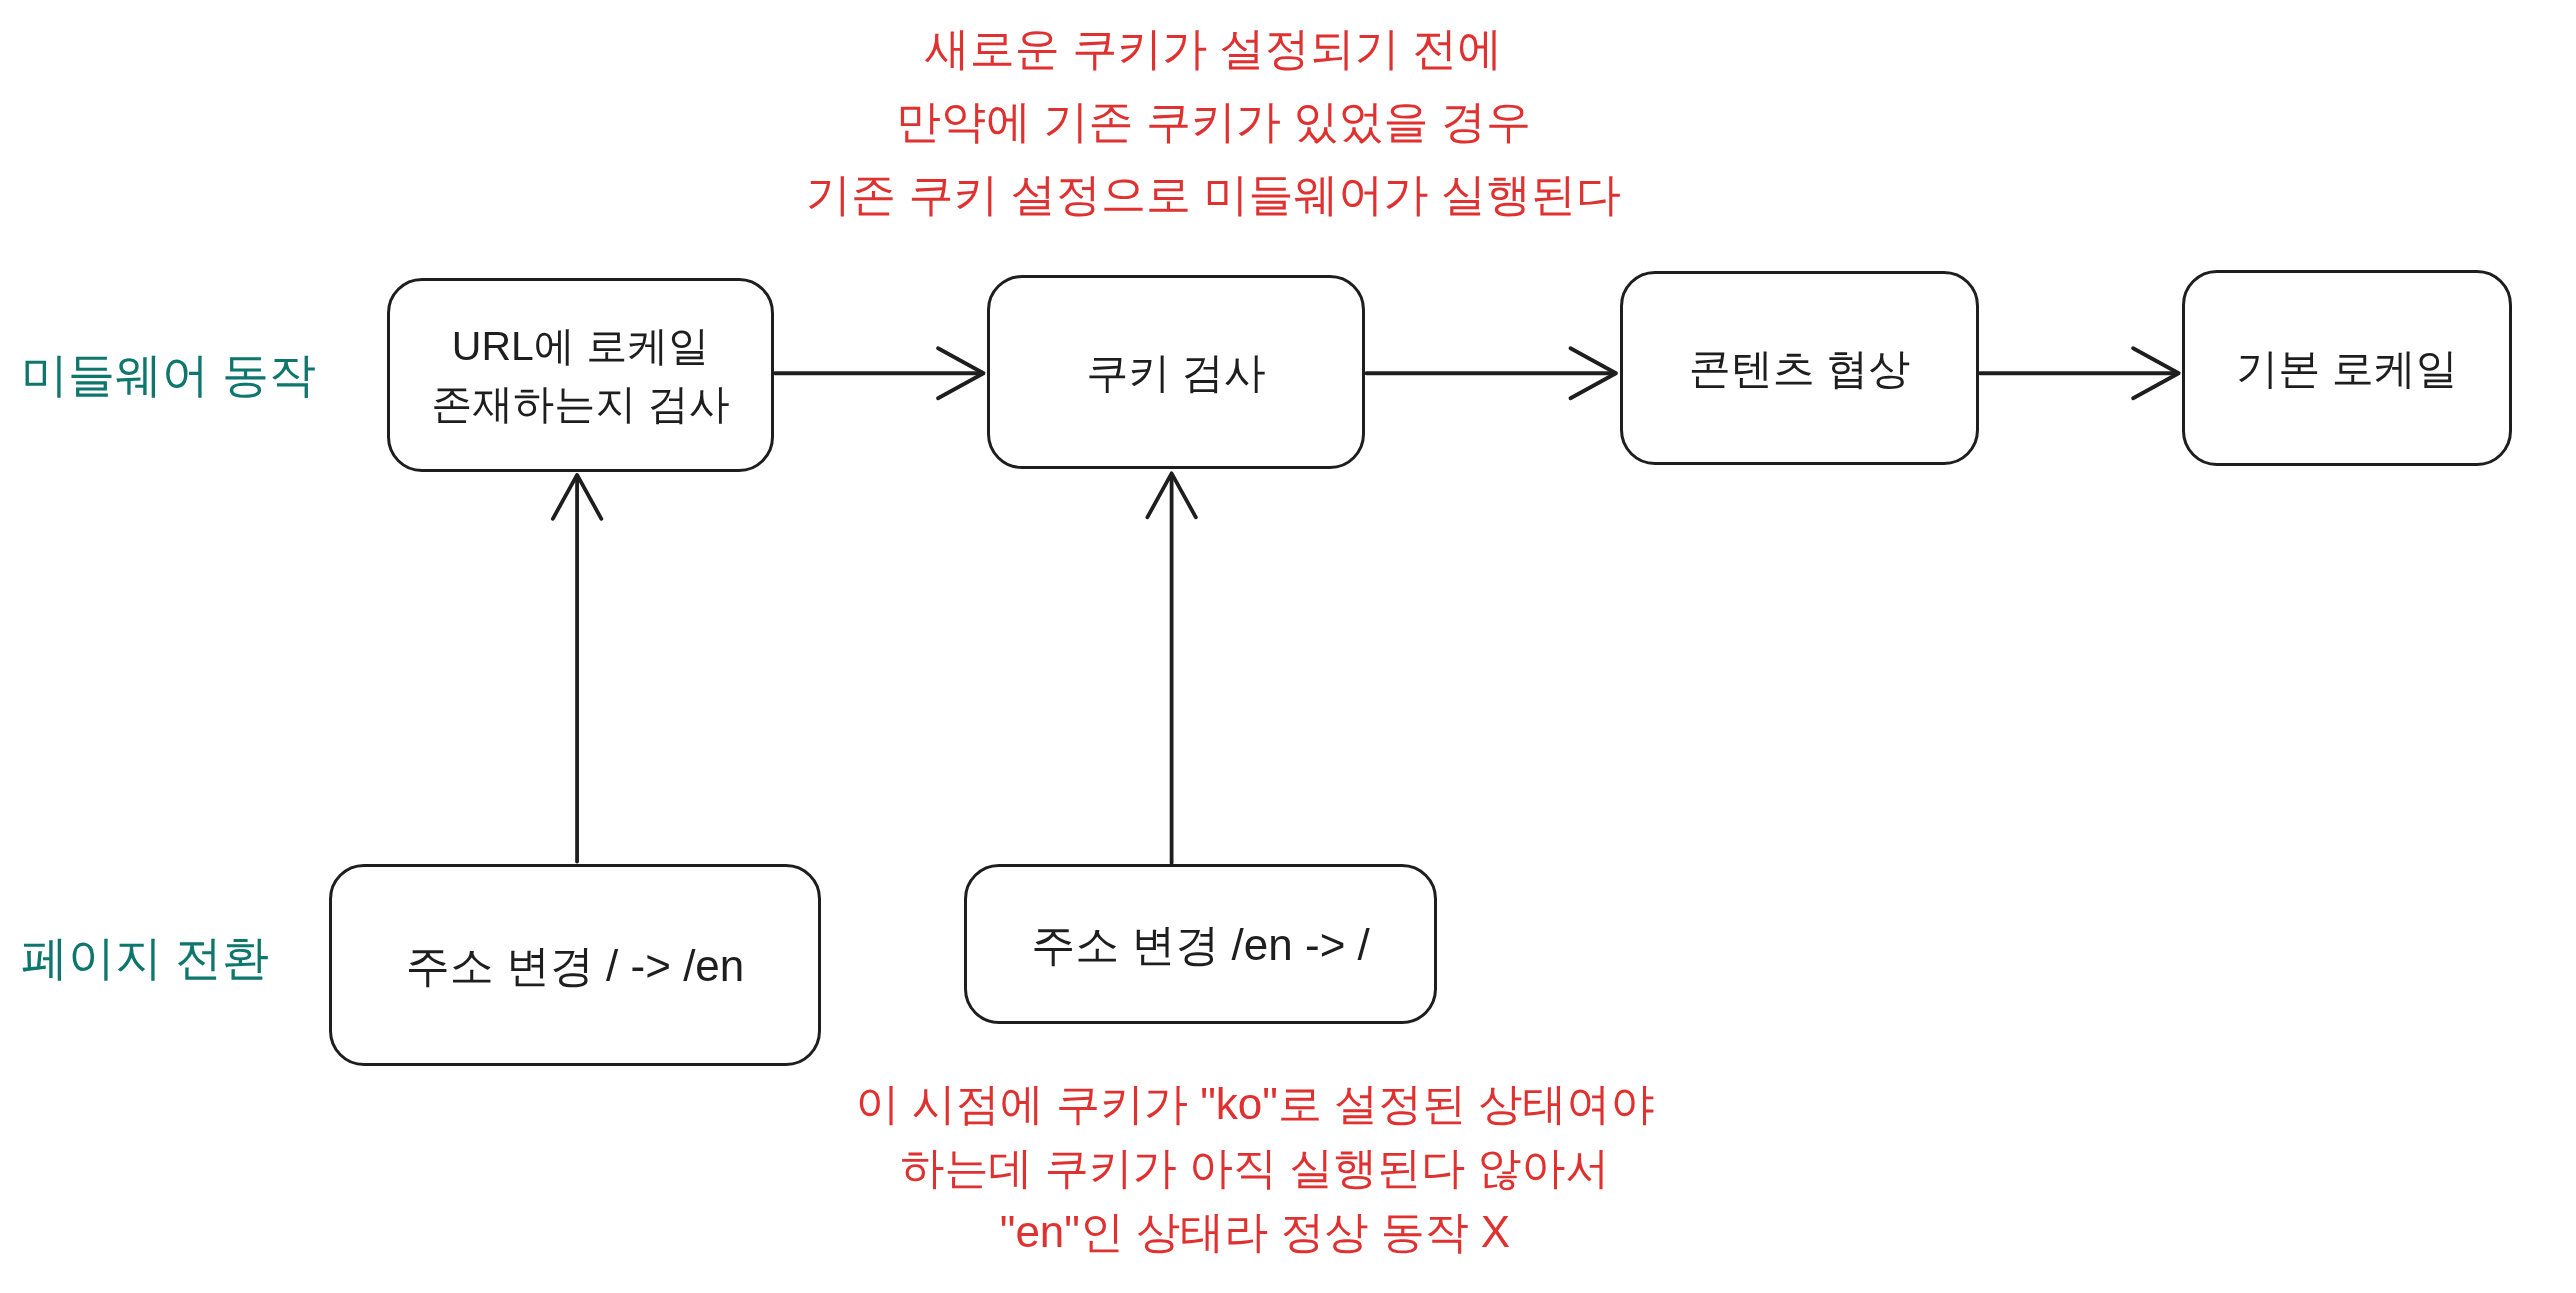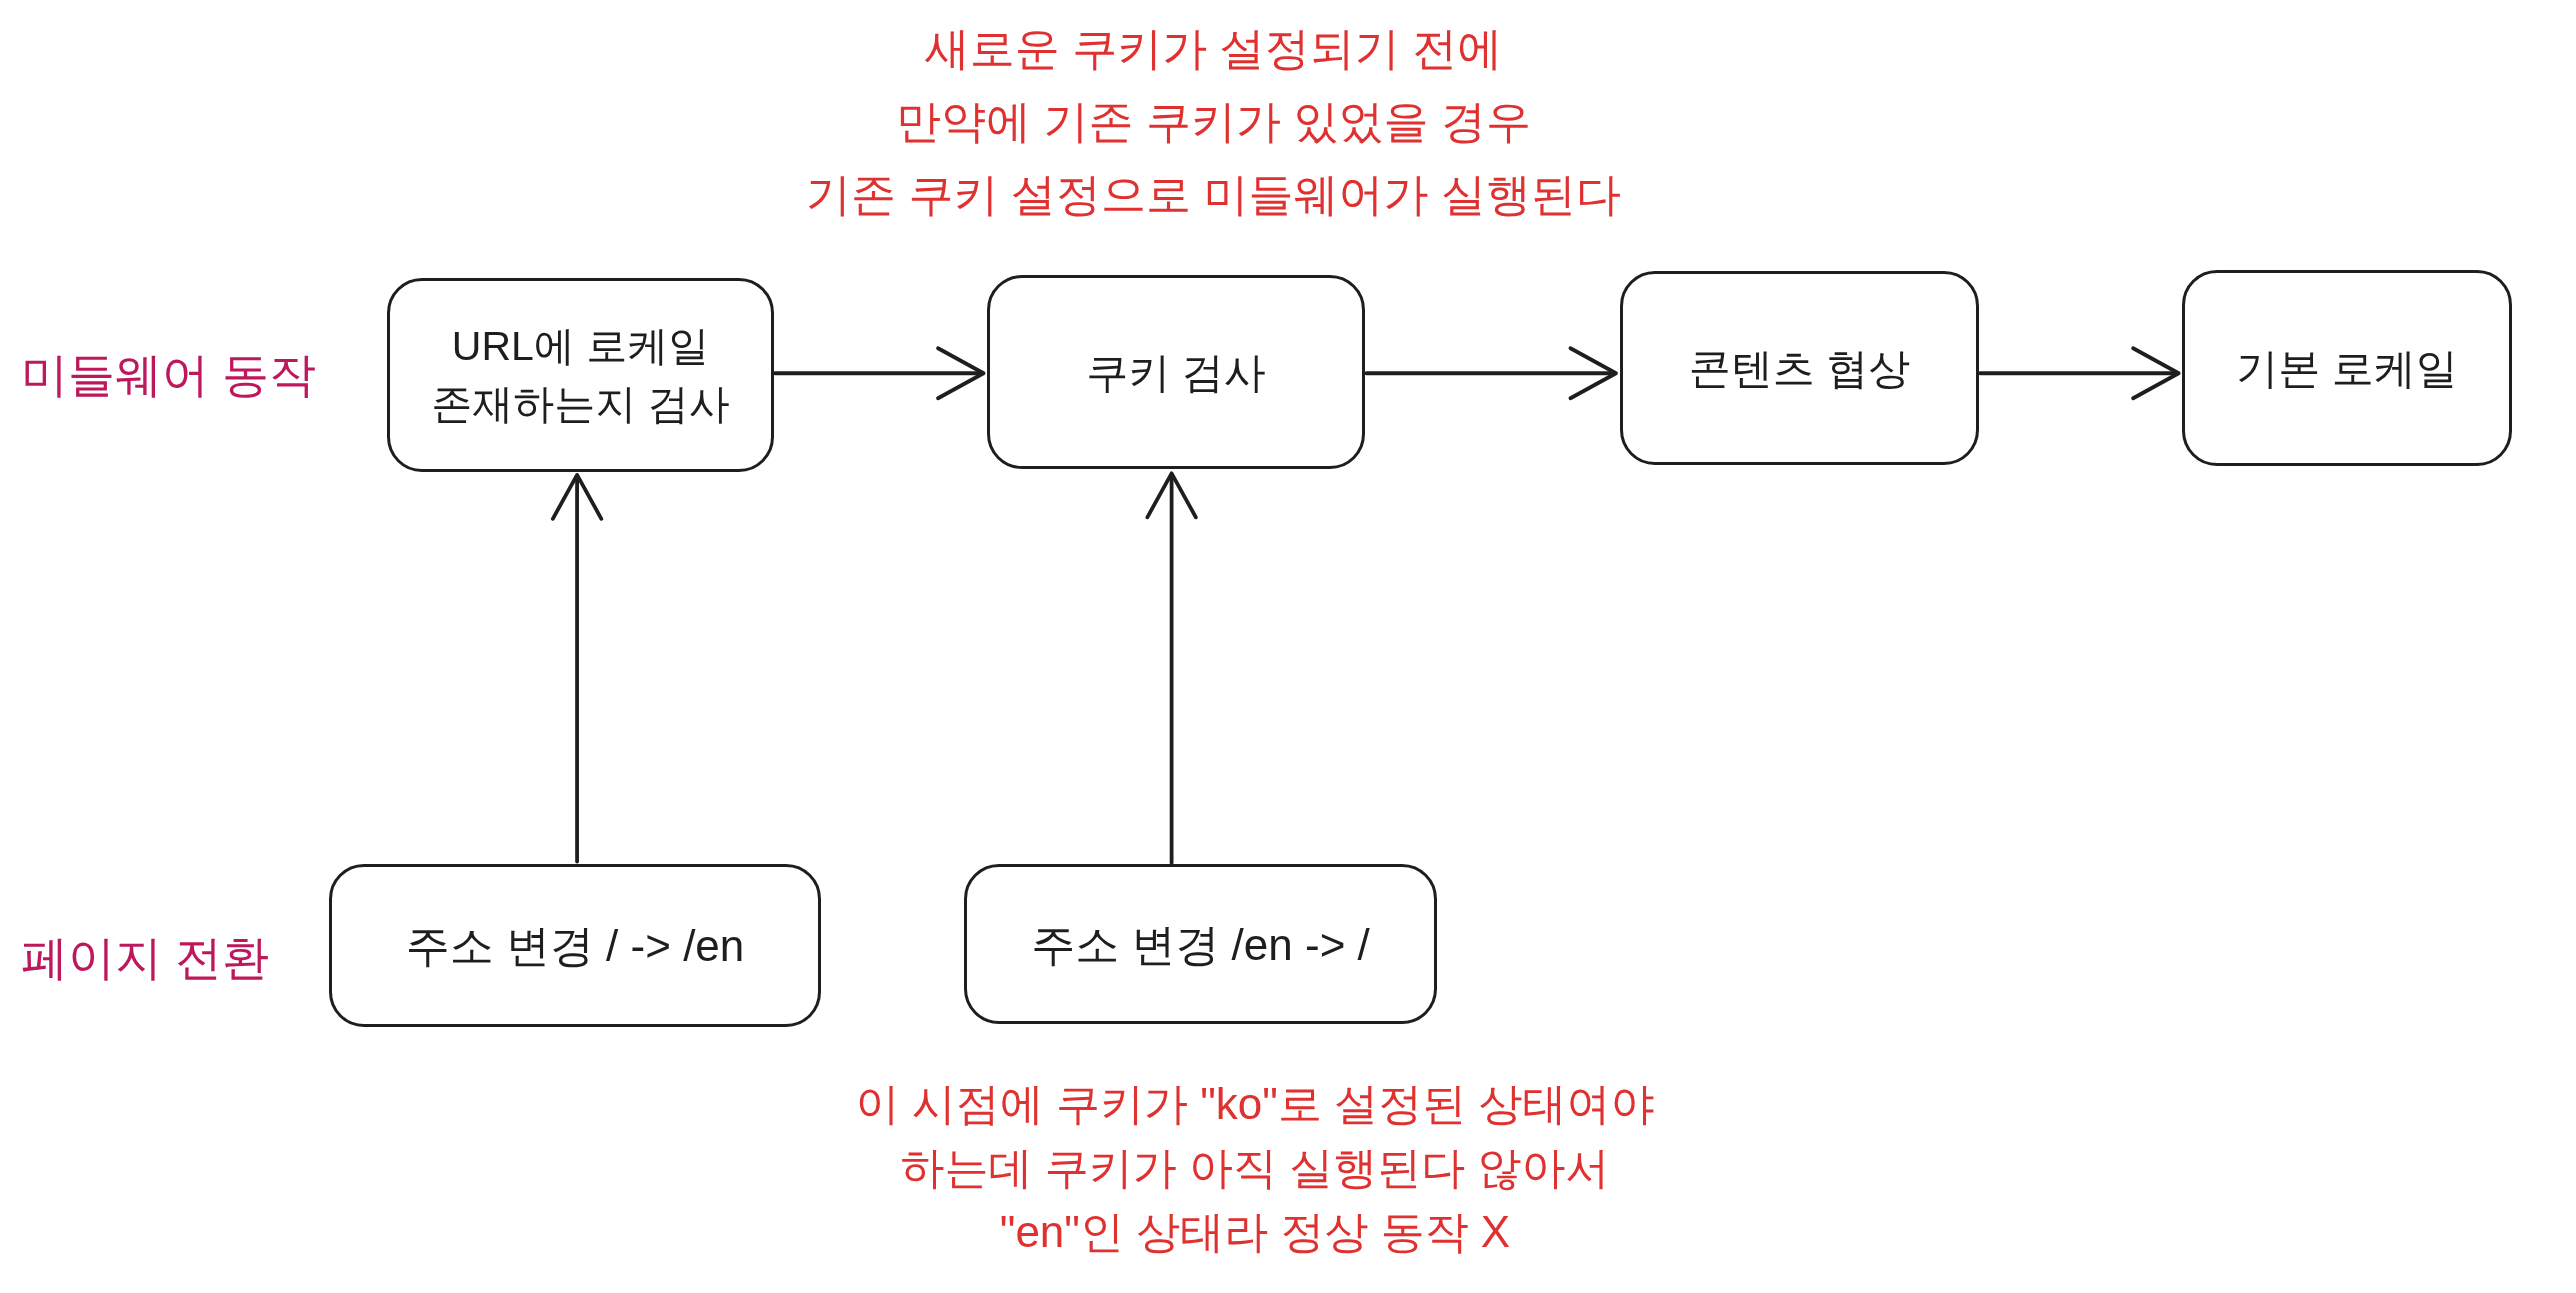--- a/index.html
+++ b/index.html
@@ -37,29 +37,29 @@
     text-align: center;
     font-size: 42px;
     line-height: 59px;
     color: #1e1e1e;
     box-sizing: border-box;
   }
   .node-url-check   { left: 387px;  top: 278px;  width: 387px; height: 194px; font-size: 41px; line-height: 58px; }
   .node-cookie      { left: 987px; top: 275px;  width: 378px; height: 194px; }
   .node-negotiation { left: 1620px; top: 271px;  width: 359px; height: 194px; }
   .node-default     { left: 2182px; top: 270px;  width: 330px; height: 196px; }
-  .node-addr-en     { left: 329px;  top: 864px; width: 492px; height: 163px; font-size: 44px; }
+  .node-addr-en     { left: 329px;  top: 864px; width: 492px; height: 202px; font-size: 44px; }
   .node-addr-root   { left: 964px; top: 864px; width: 473px; height: 160px; font-size: 44px; }
   .row-label {
     position: absolute;
     left: 21px;
     font-size: 47px;
     line-height: 52px;
     white-space: nowrap;
-    color: #be185d;
+    color: #0f766e;
   }
   .row-label-middleware { top: 349px; }
   .row-label-page       { top: 932px; }
   .note {
     position: absolute;
     text-align: center;
   }
   .note .line { display: block; }
   .note-top {
     left: 607px; top: 12px; width: 1213px;

